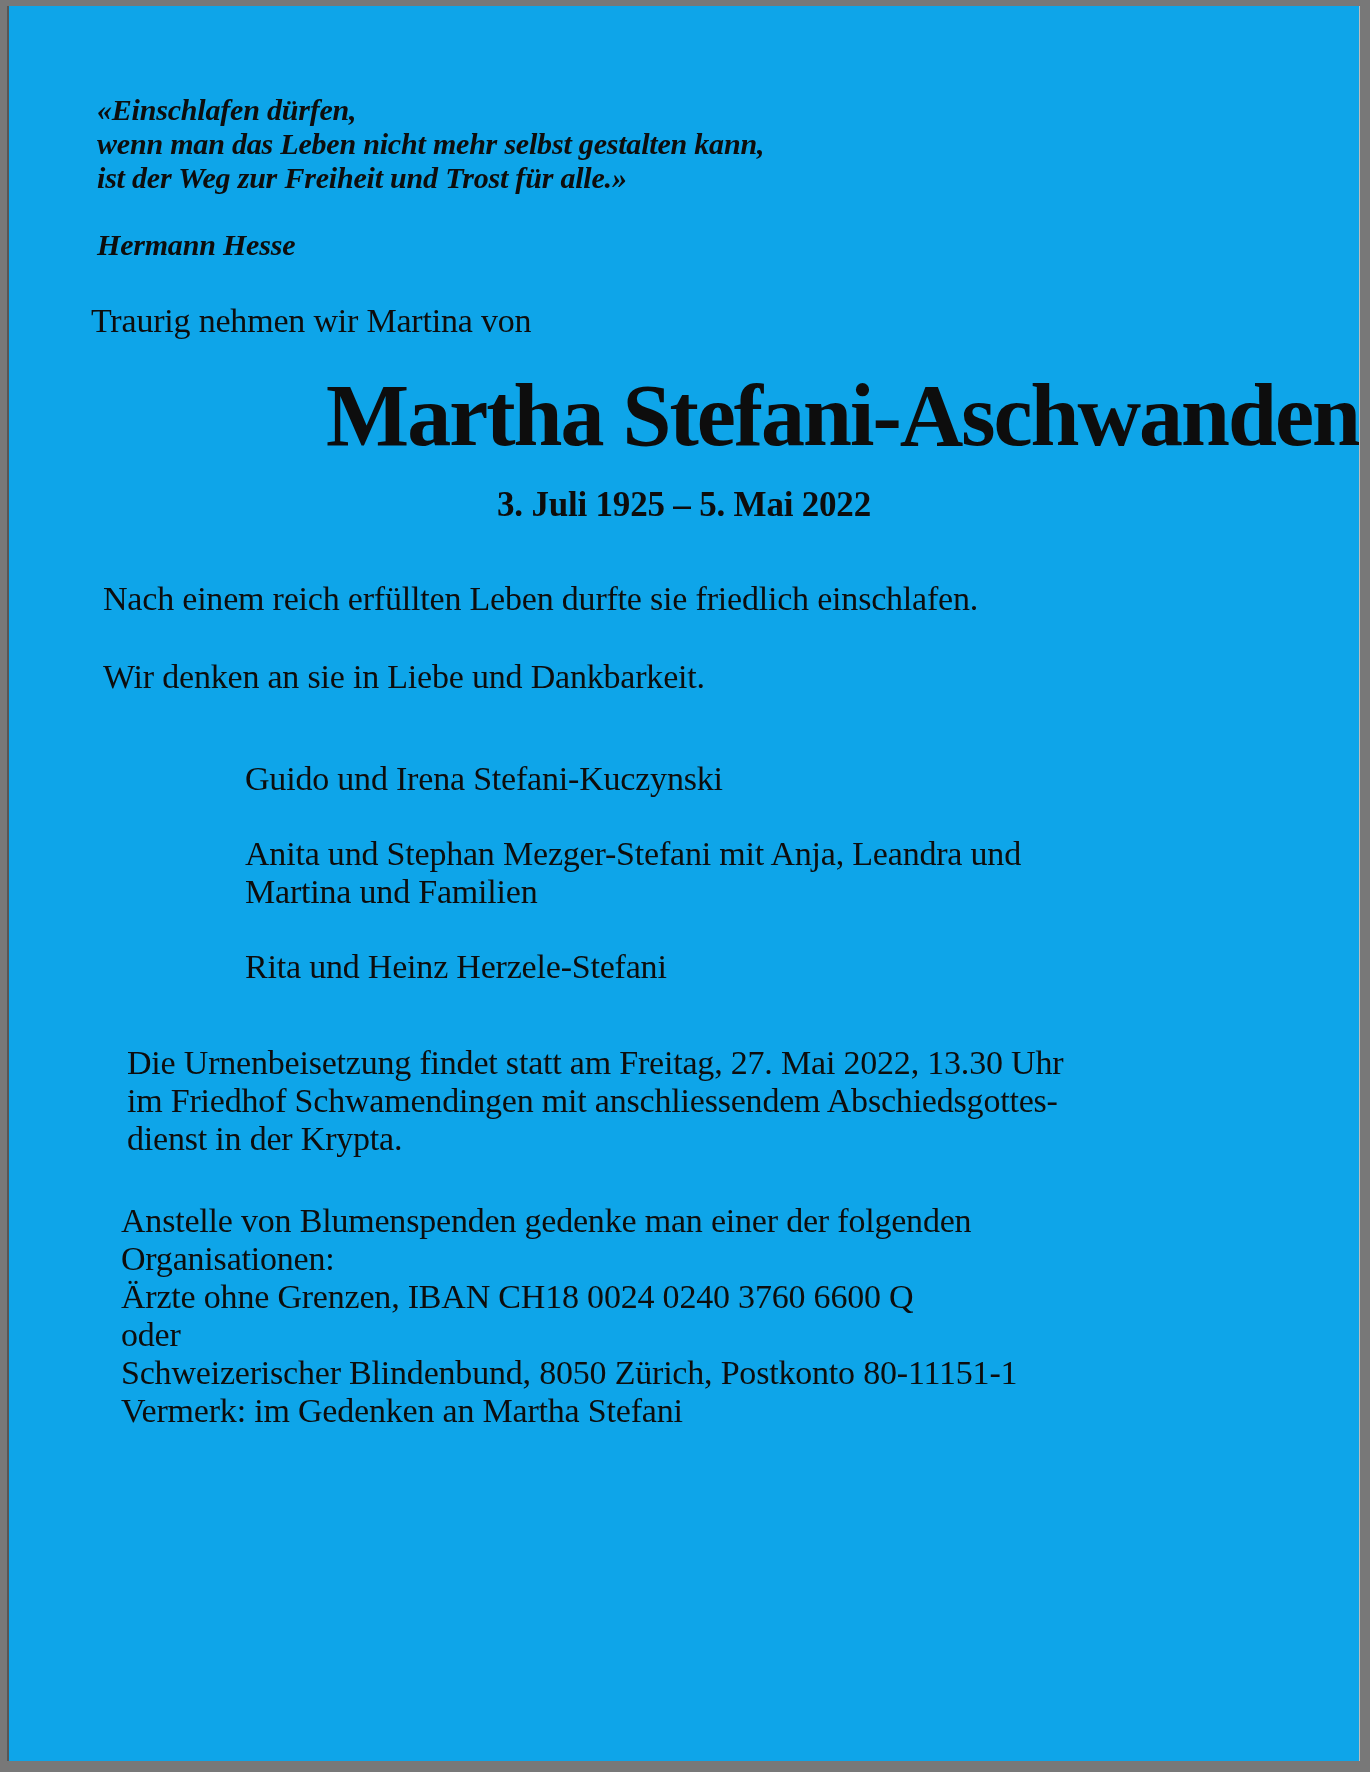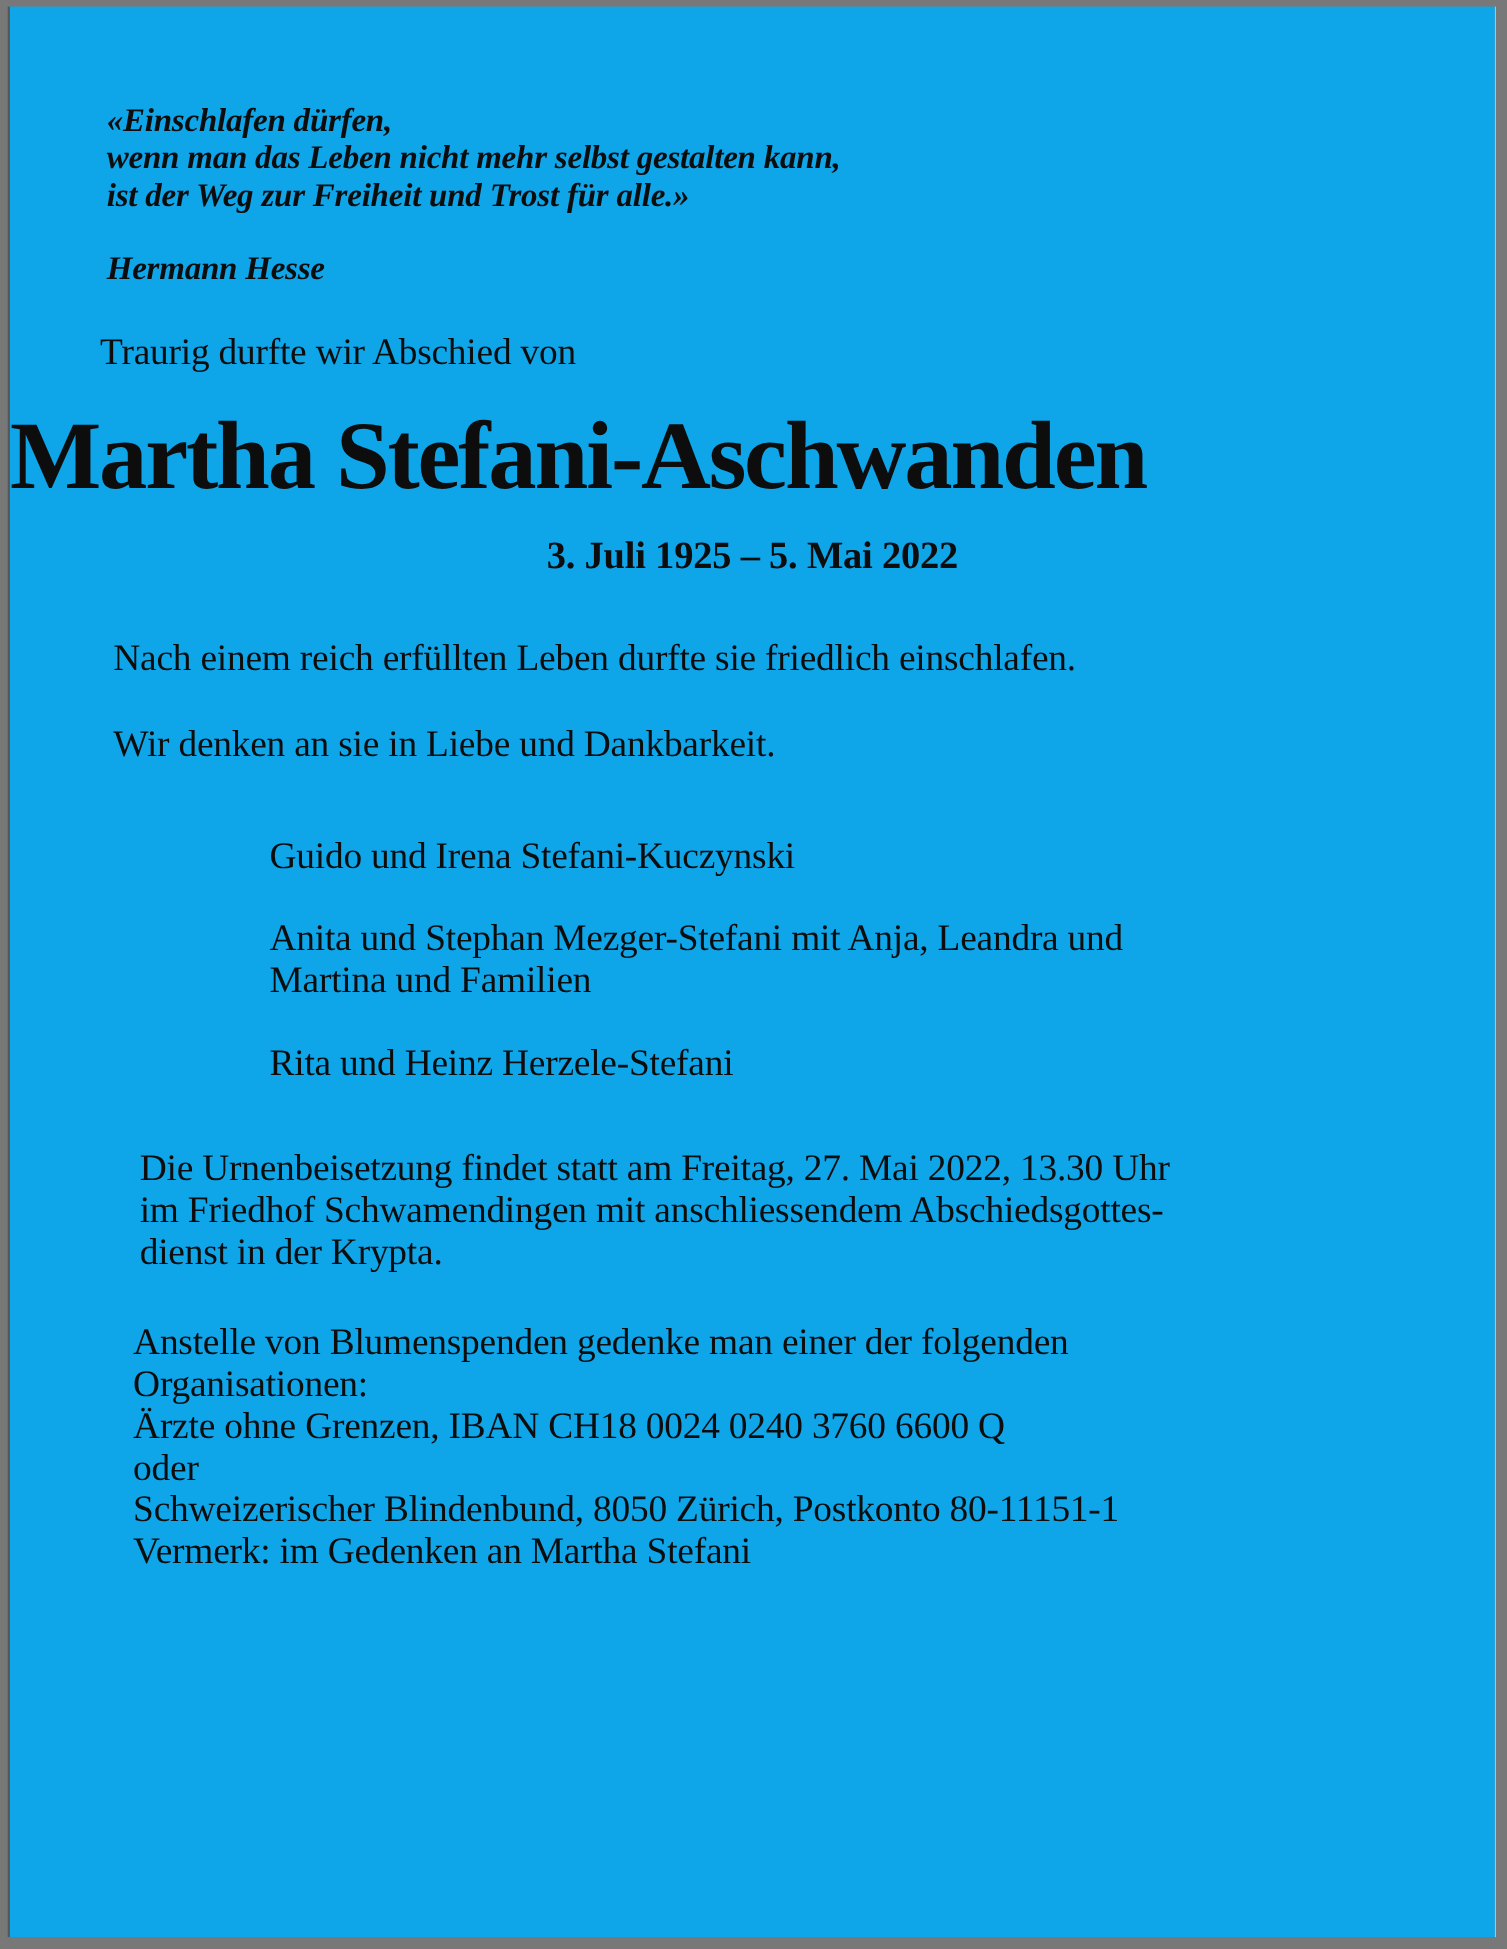--- a/index.html
+++ b/index.html
@@ -45,25 +45,26 @@
     line-height: 34px;
     font-weight: 600;
   }
   .intro {
     margin: 40px 0 0 82px;
     font-size: 34px;
     line-height: 38px;
   }
   .deceased-name {
     margin: 26px 0 0 0;
-    text-align: left;
+    text-align: right;
     font-size: 88px;
     line-height: 100px;
     font-weight: 700;
     letter-spacing: -2px;
+    padding-left: 44px;
   }
   .life-dates {
     margin: 20px 0 0 0;
     text-align: center;
     font-size: 35px;
     line-height: 38px;
     font-weight: 700;
   }
   .body-text {
     font-size: 34px;
@@ -88,21 +89,21 @@
 <body>
 
 <div class="page">
 
   <div class="txt quote">«Einschlafen dürfen,
 wenn man das Leben nicht mehr selbst gestalten kann,
 ist der Weg zur Freiheit und Trost für alle.»</div>
 
   <div class="txt attribution">Hermann Hesse</div>
 
-  <div class="txt intro body-text">Traurig durfte wir Abschied von</div>
+  <div class="txt intro body-text">Traurig nehmen wir Martina von</div>
 
   <h1 class="txt deceased-name">Martha Stefani-Aschwanden</h1>
 
   <div class="txt life-dates">3. Juli 1925 – 5. Mai 2022</div>
 
   <div class="txt body-text para-1">Nach einem reich erfüllten Leben durfte sie friedlich einschlafen.</div>
 
   <div class="txt body-text para-2">Wir denken an sie in Liebe und Dankbarkeit.</div>
 
   <div class="txt body-text family-entry fam-0">Guido und Irena Stefani-Kuczynski</div>

